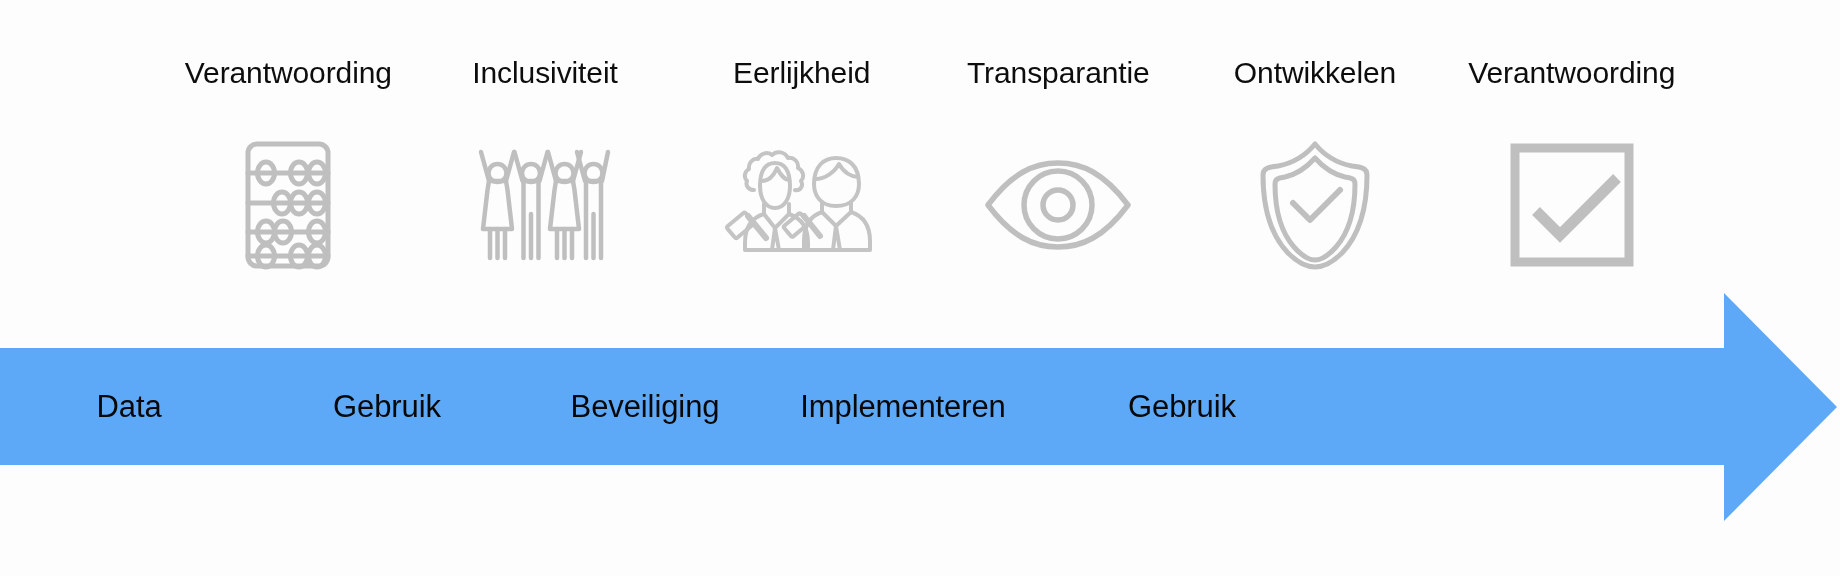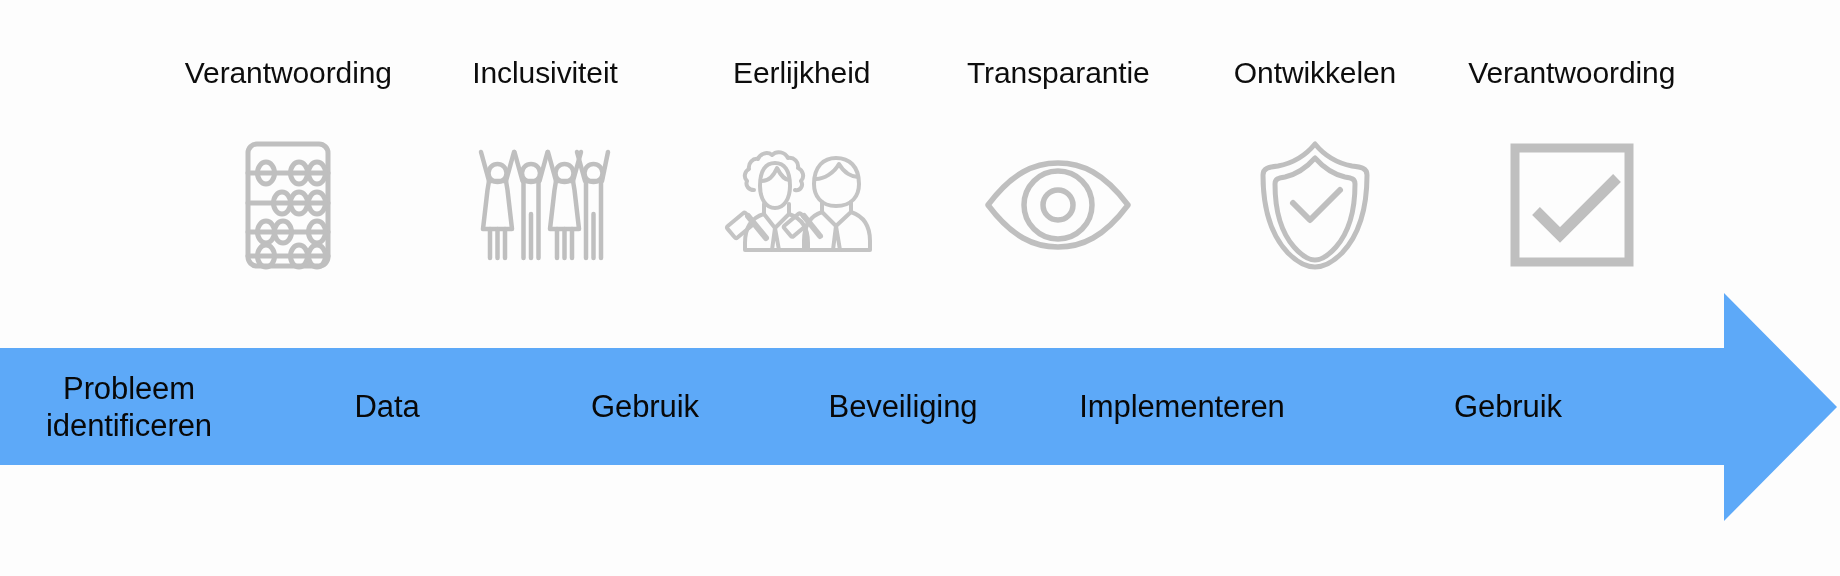--- a/index.html
+++ b/index.html
@@ -249,23 +249,20 @@
 
   </div>
 
   <div id="arrow-wrap">
     <svg id="arrow-svg" viewBox="0 0 1840 234" preserveAspectRatio="none">
       <polygon points="0,58 1724,58 1724,3 1837,117 1724,231 1724,175 0,175" fill="#5DA9F8"></polygon>
     </svg>
 
     <div id="stages">
       <div class="stage">
-        <div class="stage-label two-line">Probleem identificeren</div>
-      </div>
-      <div class="stage">
         <div class="stage-label">Data</div>
       </div>
       <div class="stage">
         <div class="stage-label">Gebruik</div>
       </div>
       <div class="stage">
         <div class="stage-label">Beveiliging</div>
       </div>
       <div class="stage">
         <div class="stage-label">Implementeren</div>

